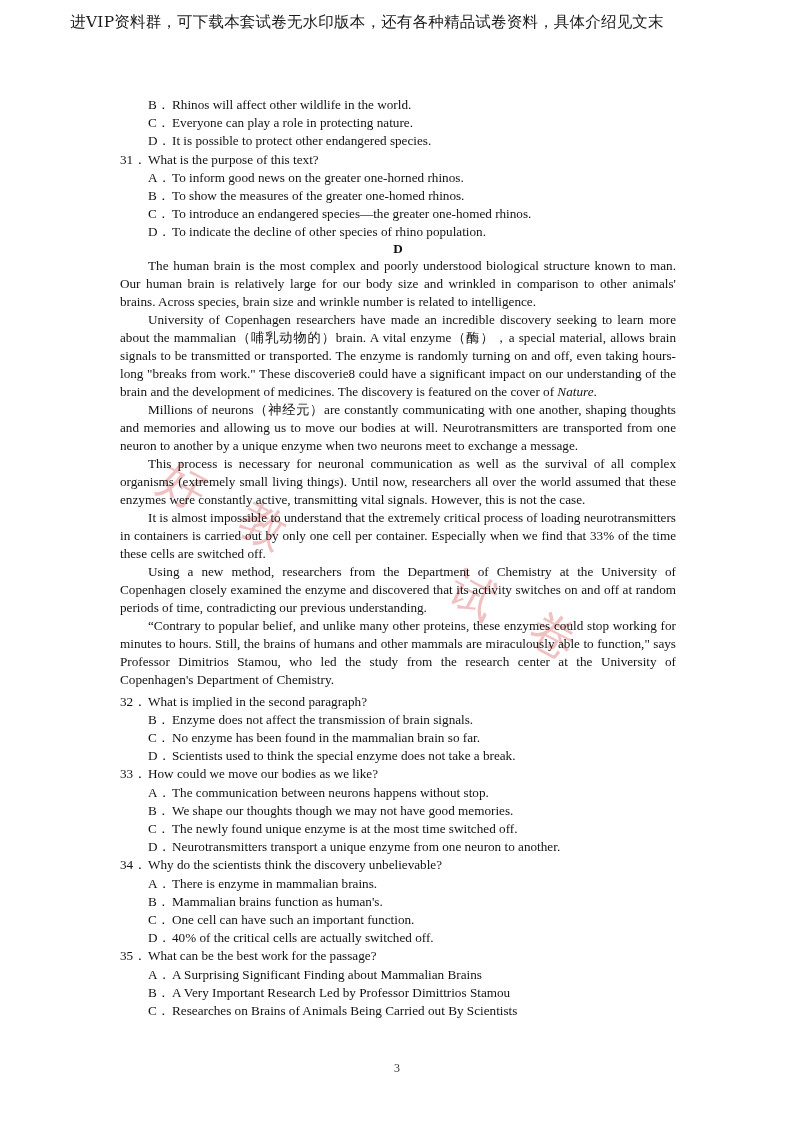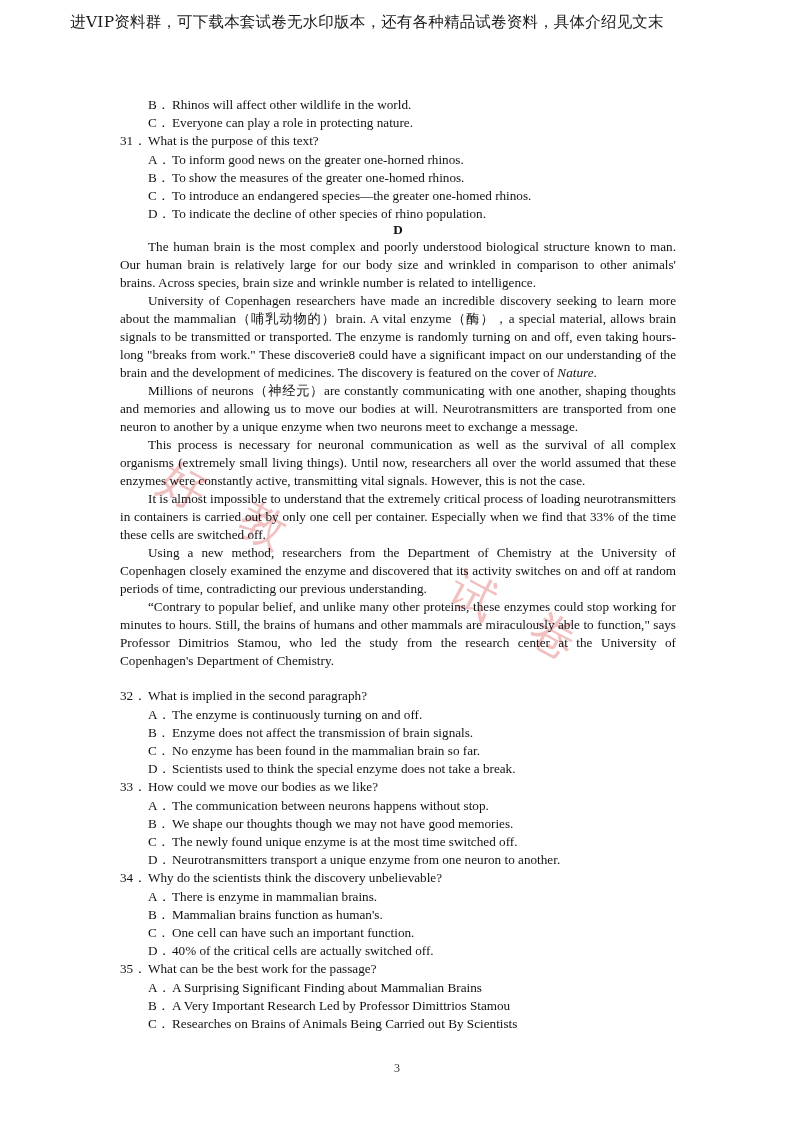--- a/index.html
+++ b/index.html
@@ -15,21 +15,21 @@
   }
   .content { position: absolute; left: 120px; top: 96px; width: 556px; font-size: 13.2px; line-height: 18.2px; font-family: Liberation Serif, serif; }
   .opt { padding-left: 28px; white-space: nowrap; }
   .q { white-space: nowrap; }
   .opt .lbl, .q .num { display: inline-block; }
   .q .num { width: 28px; }
   .opt .lbl { width: 24px; }
   .section { text-align: center; font-weight: bold; line-height: 16px; margin-top: -1px; }
   .para { text-align: justify; text-indent: 28px; line-height: 18px; margin: 0; }
   .para i { font-style: italic; margin-top: 12px; }
-  .qs { margin-top: 17px; }
+  .qs { margin-top: 4px; }
   .page-num {
     position: absolute; left: 0; width: 794px; top: 1061px; text-align: center;
     font-size: 12px; color: #333;
   }
   .watermark {
     position: absolute; left: 150px; top: 455px; width: 500px; height: 240px;
     pointer-events: none; opacity: 0.28;
   }
   .watermark span {
     position: absolute; color: #d02020; font-size: 46px; font-family: "DejaVu Serif", serif;
@@ -46,20 +46,21 @@
   <span style="left:90px; top:40px;">教</span>
   <span style="left:300px; top:110px;">试</span>
   <span style="left:380px; top:150px;">卷</span>
 </div>
 
 <div class="content">
 
   <div>
     <div class="opt"><span class="lbl">B．</span><span>Rhinos will affect other wildlife in the world.</span></div>
     <div class="opt"><span class="lbl">C．</span><span>Everyone can play a role in protecting nature.</span></div>
+    <div class="opt"><span class="lbl">D．</span><span>It is possible to protect other endangered species.</span></div>
   </div>
 
   <div>
     <div class="q"><span class="num">31．</span><span>What is the purpose of this text?</span></div>
     <div class="opt"><span class="lbl">A．</span><span>To inform good news on the greater one-horned rhinos.</span></div>
     <div class="opt"><span class="lbl">B．</span><span>To show the measures of the greater one-homed rhinos.</span></div>
     <div class="opt"><span class="lbl">C．</span><span>To introduce an endangered species—the greater one-homed rhinos.</span></div>
     <div class="opt"><span class="lbl">D．</span><span>To indicate the decline of other species of rhino population.</span></div>
   </div>
 
@@ -71,21 +72,20 @@
     <p class="para">Millions of neurons（神经元）are constantly communicating with one another, shaping thoughts and memories and allowing us to move our bodies at will. Neurotransmitters are transported from one neuron to another by a unique enzyme when two neurons meet to exchange a message.</p>
     <p class="para">This process is necessary for neuronal communication as well as the survival of all complex organisms (extremely small living things). Until now, researchers all over the world assumed that these enzymes were constantly active, transmitting vital signals. However, this is not the case.</p>
     <p class="para">It is almost impossible to understand that the extremely critical process of loading neurotransmitters in containers is carried out by only one cell per container. Especially when we find that 33% of the time these cells are switched off.</p>
     <p class="para">Using a new method, researchers from the Department of Chemistry at the University of Copenhagen closely examined the enzyme and discovered that its activity switches on and off at random periods of time, contradicting our previous understanding.</p>
     <p class="para">“Contrary to popular belief, and unlike many other proteins, these enzymes could stop working for minutes to hours. Still, the brains of humans and other mammals are miraculously able to function," says Professor Dimitrios Stamou, who led the study from the research center at the University of Copenhagen's Department of Chemistry.</p>
   </div>
 
   <div class="qs">
     <div>
       <div class="q"><span class="num">32．</span><span>What is implied in the second paragraph?</span></div>
-      <div class="opt"><span class="lbl">A．</span><span>The enzyme is continuously turning on and off.</span></div>
       <div class="opt"><span class="lbl">B．</span><span>Enzyme does not affect the transmission of brain signals.</span></div>
       <div class="opt"><span class="lbl">C．</span><span>No enzyme has been found in the mammalian brain so far.</span></div>
       <div class="opt"><span class="lbl">D．</span><span>Scientists used to think the special enzyme does not take a break.</span></div>
     </div>
     <div>
       <div class="q"><span class="num">33．</span><span>How could we move our bodies as we like?</span></div>
       <div class="opt"><span class="lbl">A．</span><span>The communication between neurons happens without stop.</span></div>
       <div class="opt"><span class="lbl">B．</span><span>We shape our thoughts though we may not have good memories.</span></div>
       <div class="opt"><span class="lbl">C．</span><span>The newly found unique enzyme is at the most time switched off.</span></div>
       <div class="opt"><span class="lbl">D．</span><span>Neurotransmitters transport a unique enzyme from one neuron to another.</span></div>

